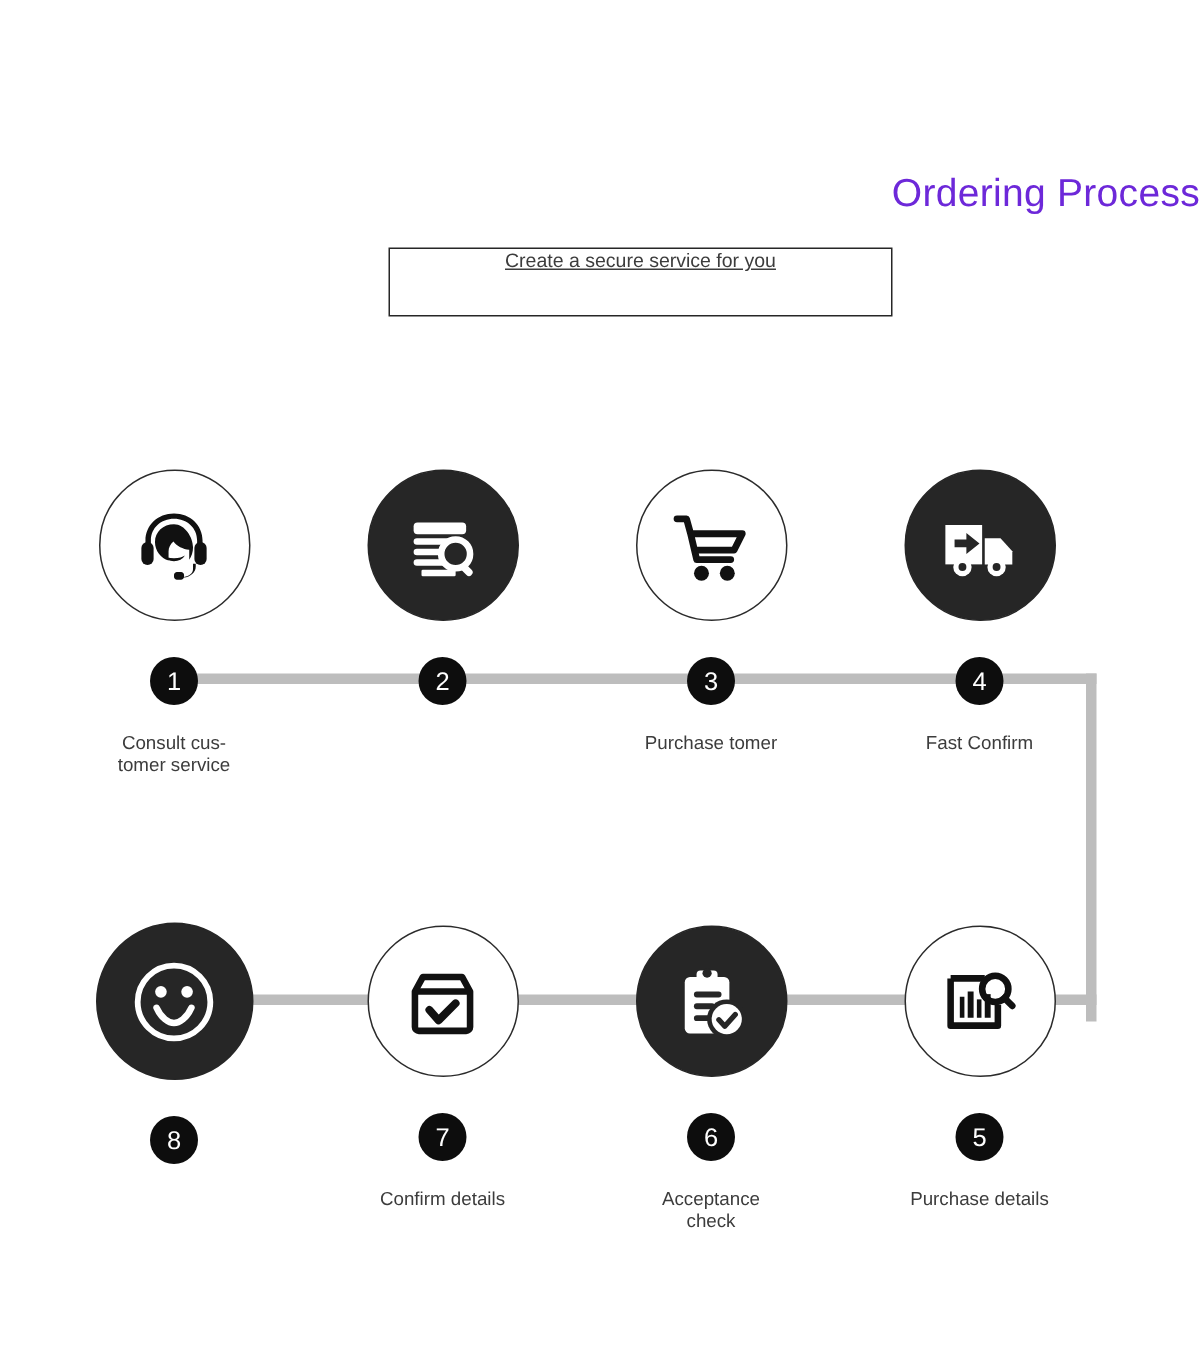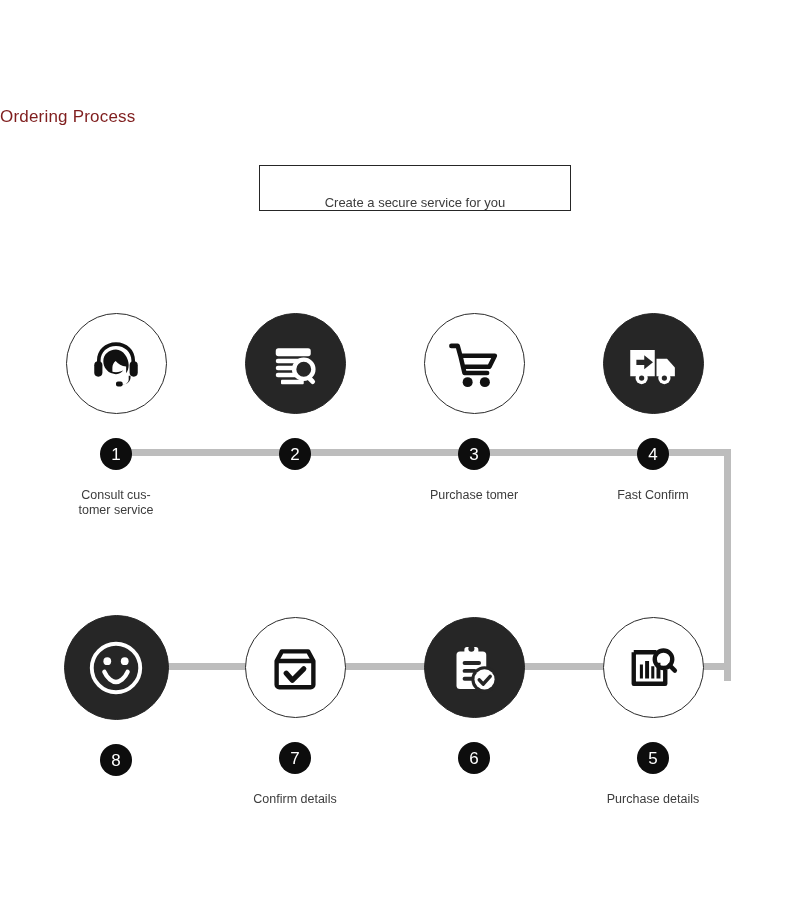--- a/index.html
+++ b/index.html
@@ -15,37 +15,38 @@
     font-family: "Liberation Sans", sans-serif;
     color: #3c3c3c;
   }
 
   
   #page-title {
     position: absolute;
     left: 0;
     top: 96px;
     width: 800px;
-    text-align: left;
-    font-size: 17px;
+    text-align: right;
+    font-size: 26px;
     font-weight: normal;
-    color: #7f1d1d;
+    color: #6d28d9;
     letter-spacing: 0.2px;
   }
   #subtitle-box {
     position: absolute;
     left: 259px;
     top: 165px;
-    width: 312px;
+    width: 336px;
     height: 46px;
     border: 1px solid #262626;
     box-sizing: border-box;
     display: flex;
-    align-items: flex-end;
+    align-items: flex-start;
     justify-content: center;
+    text-decoration: underline;
   }
   #subtitle-box .subtitle-text {
     font-size: 13px;
     color: #3c3c3c;
   }
 
   
   .connector {
     position: absolute;
     background: #bdbdbd;
@@ -251,20 +252,22 @@
       <rect x="19" y="24" width="21" height="4.5" rx="2.2" fill="#262626"></rect>
       <rect x="19" y="33" width="16" height="4.5" rx="2.2" fill="#262626"></rect>
       <rect x="19" y="42" width="13" height="4.5" rx="2.2" fill="#262626"></rect>
       <circle cx="44" cy="45" r="15" fill="#262626"></circle>
       <circle cx="44" cy="45" r="11.5" fill="#fff"></circle>
       <path d="M38 45.5l4.5 5 8-9" fill="none" stroke="#262626" stroke-width="4" stroke-linecap="round" stroke-linejoin="round"></path>
     </svg>
   </div>
   <div class="gap-row2"></div>
   <div class="badge">6</div>
+  <div class="step-label">Acceptance
+check</div>
 </div>
 
 <div class="step" id="step-5">
   <div class="icon-circle light">
     <svg width="56" height="56" viewBox="0 0 64 64">
       <path fill="none" stroke="#111" stroke-width="5" stroke-linejoin="round" d="M10 14h26M10 14v36h36V34"></path>
       <rect x="17" y="28" width="3.5" height="16" fill="#111"></rect>
       <rect x="23" y="24" width="4.5" height="20" fill="#111"></rect>
       <rect x="30" y="30" width="3.5" height="14" fill="#111"></rect>
       <rect x="36" y="26" width="4.5" height="18" fill="#111"></rect>

